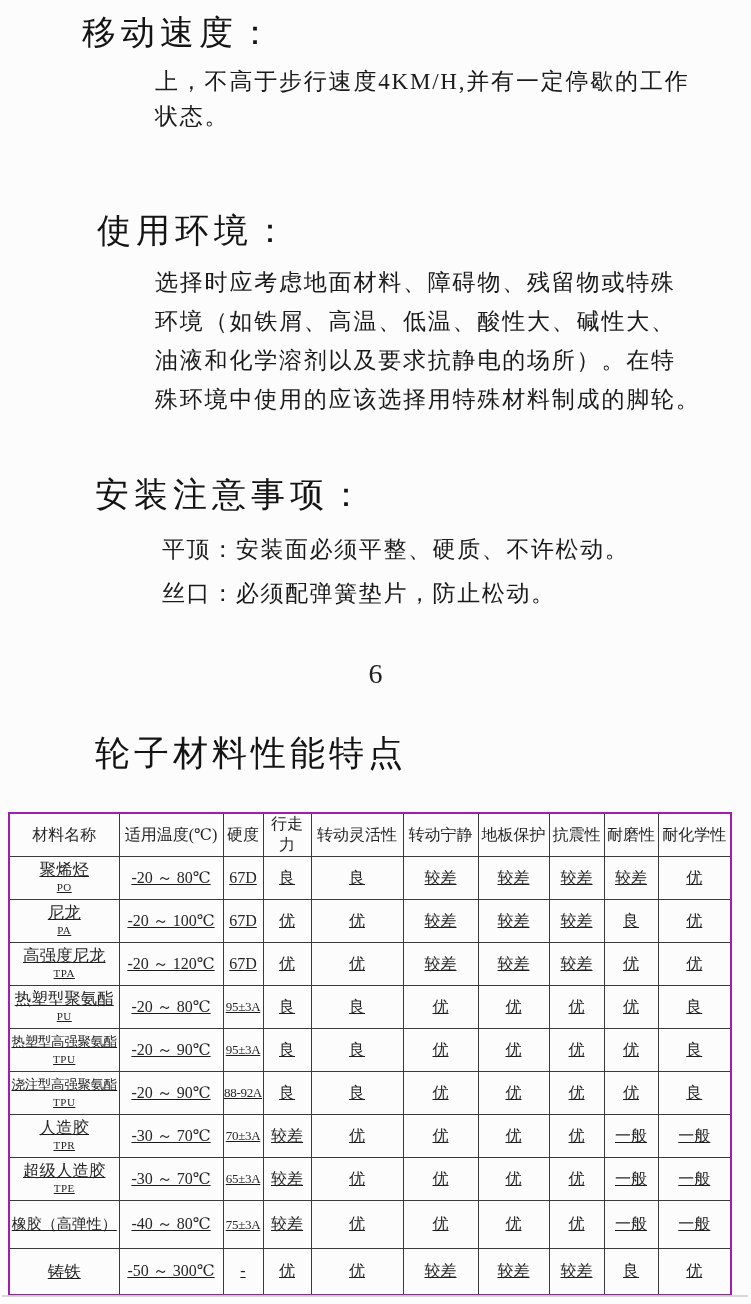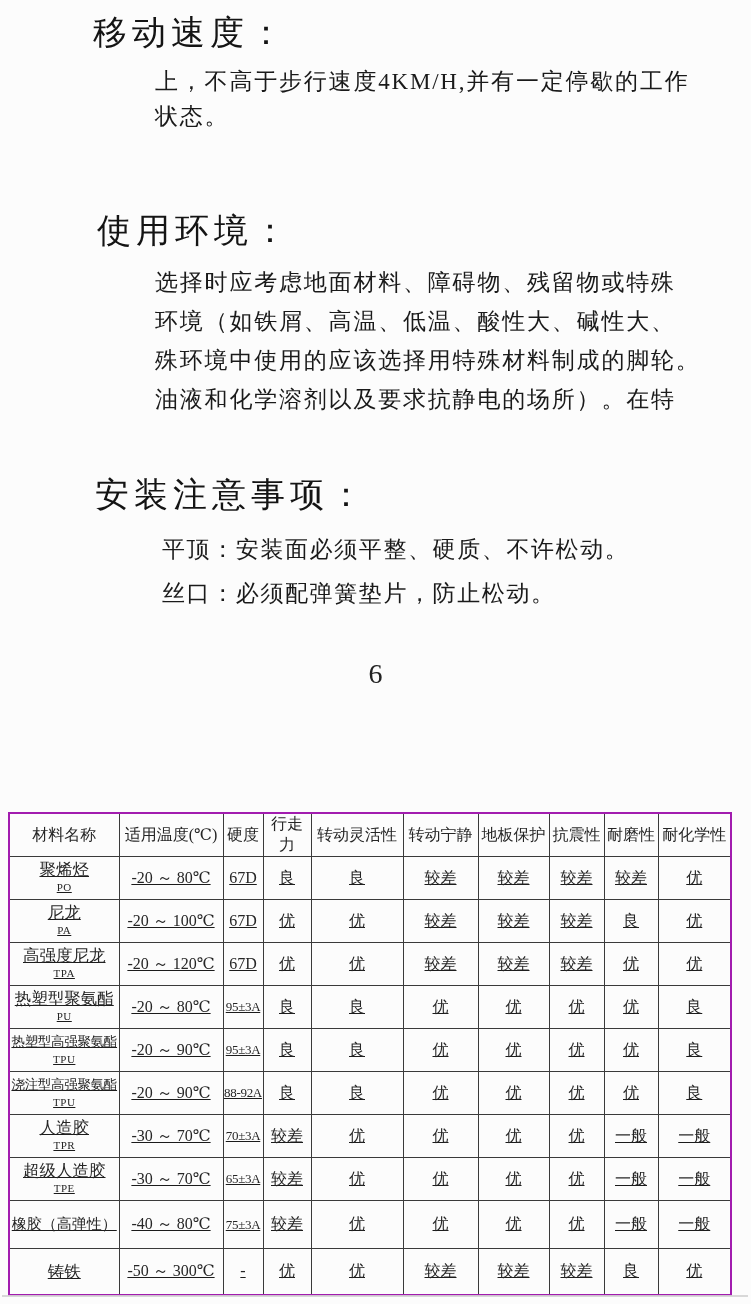--- a/index.html
+++ b/index.html
@@ -9,21 +9,21 @@
     font-family:"Liberation Serif","DejaVu Serif",serif;
     color:#1b1b1b;
   }
   .page { position:relative; width:751px; height:1304px; overflow:hidden; background:#fcfcfc; }
 
   .sec-heading {
     position:absolute;
     font-size:34px; letter-spacing:5px; white-space:nowrap;
     color:#141414; font-weight:normal; margin:0;
   }
-  #h-moving  { left:93px;  top:10px; }
+  #h-moving  { left:82px;  top:10px; }
   #h-usage   { left:97px;  top:208px; }
   #h-install { left:95px;  top:472px; }
   #h-table   { left:95px;  top:730px; font-size:35px; letter-spacing:4px; }
 
   .para {
     position:absolute; white-space:nowrap;
     font-size:23px; letter-spacing:1.8px; color:#1a1a1a;
   }
   #p-moving  { left:155px; top:64px;  line-height:35px; }
   #p-usage   { left:155px; top:263px; line-height:39px; }
@@ -72,32 +72,33 @@
   <h2 id="h-moving" class="sec-heading">移动速度：</h2>
   <div id="p-moving" class="para">
       <div>上，不高于步行速度4KM/H,并有一定停歇的工作</div>
       <div>状态。</div>
     </div>
 
   <h2 id="h-usage" class="sec-heading">使用环境：</h2>
   <div id="p-usage" class="para">
       <div>选择时应考虑地面材料、障碍物、残留物或特殊</div>
       <div>环境（如铁屑、高温、低温、酸性大、碱性大、</div>
+      <div>油液和化学溶剂以及要求抗静电的场所）。在特</div>
       <div>殊环境中使用的应该选择用特殊材料制成的脚轮。</div>
-      <div>油液和化学溶剂以及要求抗静电的场所）。在特</div>
     </div>
 
   <h2 id="h-install" class="sec-heading">安装注意事项：</h2>
   <div id="p-install" class="para">
       <div>平顶：安装面必须平整、硬质、不许松动。</div>
       <div>丝口：必须配弹簧垫片，防止松动。</div>
     </div>
 
   <div id="page-number">6</div>
 
+  <h2 id="h-table" class="sec-heading">轮子材料性能特点</h2>
 
   <table class="props">
     <colgroup>
         <col style="width: 110px;">
         <col style="width: 104px;">
         <col style="width: 40px;">
         <col style="width: 48px;">
         <col style="width: 92px;">
         <col style="width: 75px;">
         <col style="width: 71px;">

